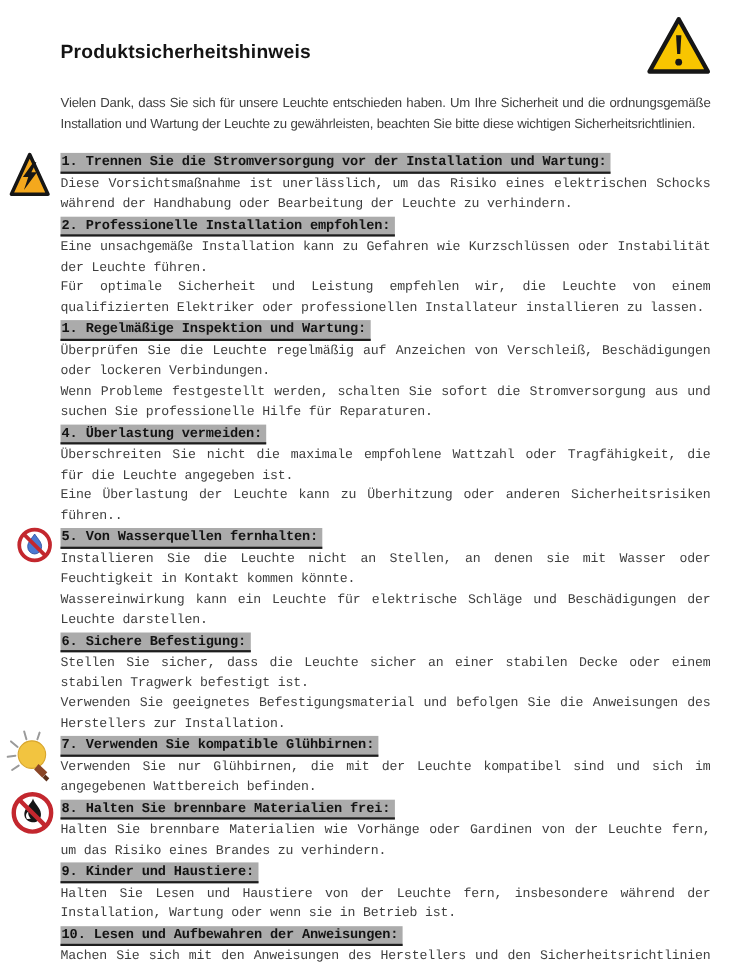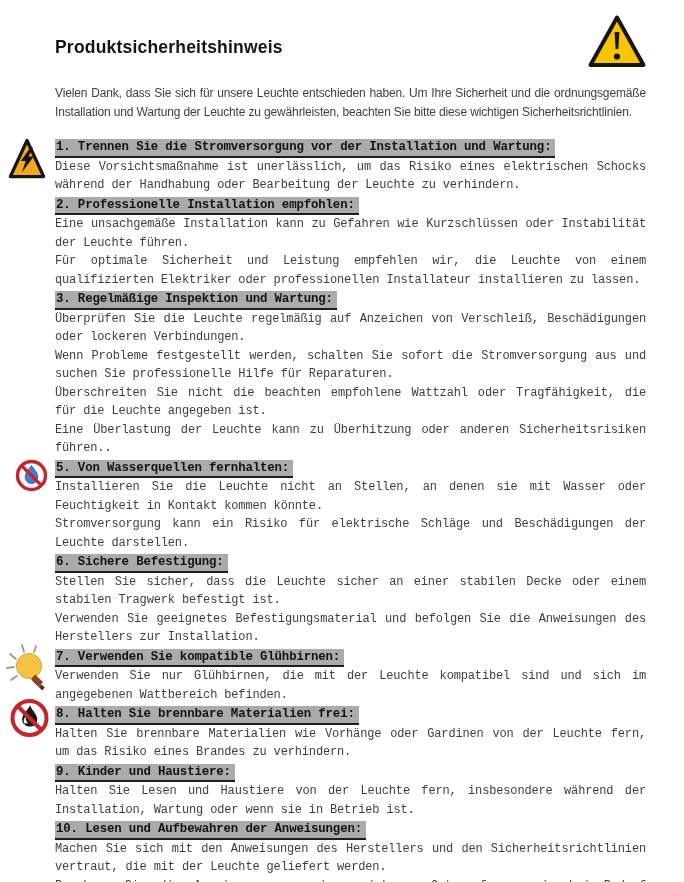--- a/index.html
+++ b/index.html
@@ -90,39 +90,40 @@
           </span>
           <div class="sec-heading"><span class="hl">1. Trennen Sie die Stromversorgung vor der Installation und Wartung:</span></div>
           <p class="body">Diese Vorsichtsmaßnahme ist unerlässlich, um das Risiko eines elektrischen Schocks während der Handhabung oder Bearbeitung der Leuchte zu verhindern.</p>
         </section>
         <section class="sec">
           <div class="sec-heading"><span class="hl">2. Professionelle Installation empfohlen:</span></div>
           <p class="body">Eine unsachgemäße Installation kann zu Gefahren wie Kurzschlüssen oder Instabilität der Leuchte führen.</p>
           <p class="body">Für optimale Sicherheit und Leistung empfehlen wir, die Leuchte von einem qualifizierten Elektriker oder professionellen Installateur installieren zu lassen.</p>
         </section>
         <section class="sec">
-          <div class="sec-heading"><span class="hl">3. Regelmäßige Inspektion und Wartung:</span></div>
+          <div class="sec-heading"><span class="hl">1. Regelmäßige Inspektion und Wartung:</span></div>
           <p class="body">Überprüfen Sie die Leuchte regelmäßig auf Anzeichen von Verschleiß, Beschädigungen oder lockeren Verbindungen.</p>
           <p class="body">Wenn Probleme festgestellt werden, schalten Sie sofort die Stromversorgung aus und suchen Sie professionelle Hilfe für Reparaturen.</p>
         </section>
         <section class="sec">
-          <p class="body">Überschreiten Sie nicht die beachten empfohlene Wattzahl oder Tragfähigkeit, die für die Leuchte angegeben ist.</p>
+          <div class="sec-heading"><span class="hl">4. Überlastung vermeiden:</span></div>
+          <p class="body">Überschreiten Sie nicht die maximale empfohlene Wattzahl oder Tragfähigkeit, die für die Leuchte angegeben ist.</p>
           <p class="body">Eine Überlastung der Leuchte kann zu Überhitzung oder anderen Sicherheitsrisiken führen..</p>
         </section>
         <section class="sec">
           <span class="margin-icon icon-no-water-icon">
             <svg viewBox="0 0 33 35">
               <path d="M16.5 7.5 C13.2 12.4 10.2 14.9 10.2 19 a6.3 6.6 0 0 0 12.6 0 C22.8 14.9 19.8 12.4 16.5 7.5 Z" fill="var(--water-blue,#4a79d2)" stroke="#2d4f9e" stroke-width="0.8"></path>
               <circle cx="16.5" cy="17.5" r="14" fill="none" stroke="var(--red,#c3272e)" stroke-width="3.4"></circle>
               <line x1="6.6" y1="7.6" x2="26.4" y2="27.4" stroke="var(--red,#c3272e)" stroke-width="3.4"></line>
             </svg>
           </span>
           <div class="sec-heading"><span class="hl">5. Von Wasserquellen fernhalten:</span></div>
           <p class="body">Installieren Sie die Leuchte nicht an Stellen, an denen sie mit Wasser oder Feuchtigkeit in Kontakt kommen könnte.</p>
-          <p class="body">Stromversorgung kann ein Risiko für elektrische Schläge und Beschädigungen der Leuchte darstellen.</p>
+          <p class="body">Wassereinwirkung kann ein Leuchte für elektrische Schläge und Beschädigungen der Leuchte darstellen.</p>
         </section>
         <section class="sec">
           <div class="sec-heading"><span class="hl">6. Sichere Befestigung:</span></div>
           <p class="body">Stellen Sie sicher, dass die Leuchte sicher an einer stabilen Decke oder einem stabilen Tragwerk befestigt ist.</p>
           <p class="body">Verwenden Sie geeignetes Befestigungsmaterial und befolgen Sie die Anweisungen des Herstellers zur Installation.</p>
         </section>
         <section class="sec">
           <span class="margin-icon icon-light-bulb-icon">
             <svg viewBox="0 0 46 54">
               <g stroke="var(--ray-gray,#9a9a9a)" stroke-width="1.8" stroke-linecap="round">

